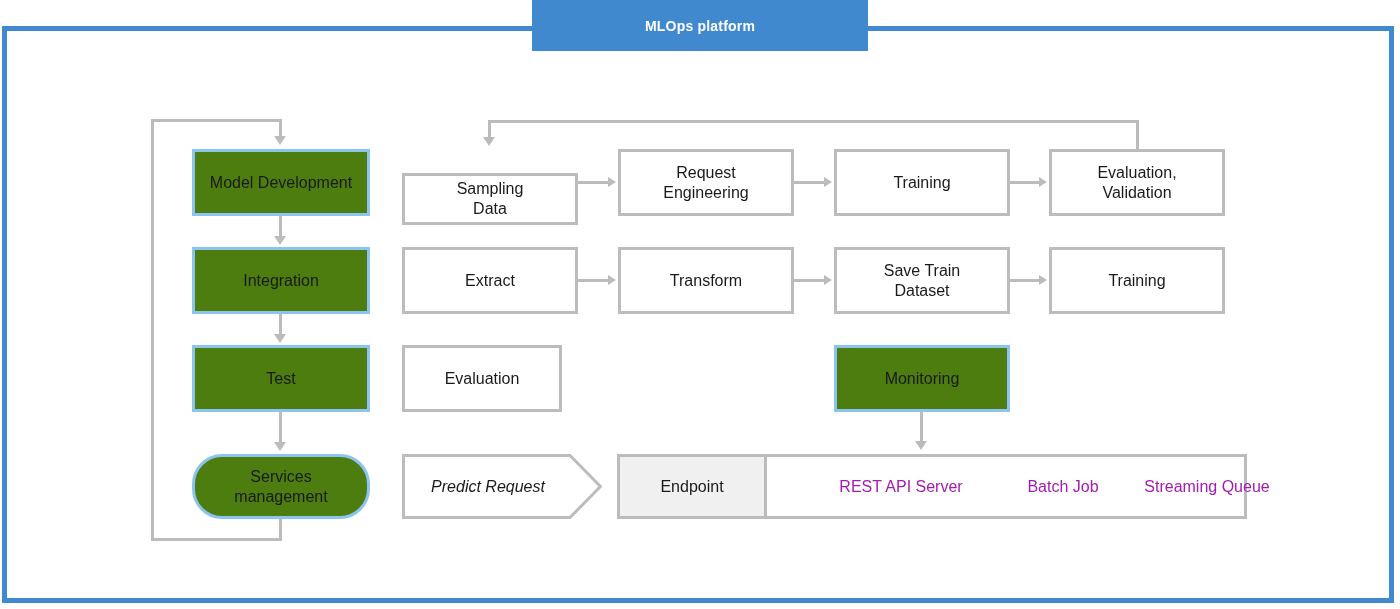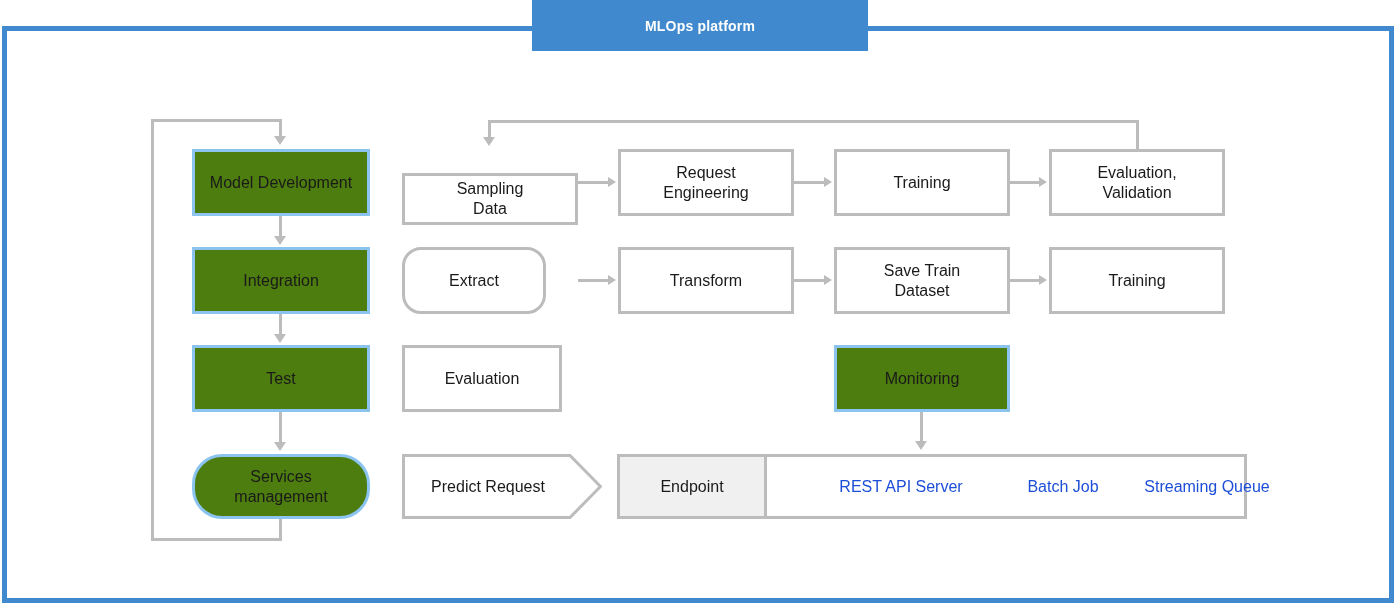--- a/index.html
+++ b/index.html
@@ -78,20 +78,21 @@
     border: 3px solid #bcbcbc;
   }
 
   
   .pent-wrap {
     position: absolute;
     left: 402px;
     top: 454px;
     width: 200px;
     height: 65px;
+    font-style: italic;
   }
   .pent-wrap svg { display: block; }
   .pent-label {
     position: absolute;
     left: 0;
     top: 0;
     width: 172px;
     height: 65px;
     display: flex;
     align-items: center;
@@ -108,21 +109,21 @@
     width: 483px;
     height: 65px;
     box-sizing: border-box;
     border: 3px solid #bcbcbc;
     background: #ffffff;
     display: flex;
     align-items: center;
   }
   .svc-label {
     font-size: 16px;
-    color: #1d4ed8;
+    color: #a21caf;
     text-align: center;
     white-space: nowrap;
   }
   .svc-1 { position: absolute; left: 44px;  width: 180px; }
   .svc-2 { position: absolute; left: 236px; width: 120px; }
   .svc-3 { position: absolute; left: 360px; width: 160px; }
 
   
   .hline {
     position: absolute;
@@ -198,21 +199,21 @@
   <div class="arrow-right" style="left:824px; top:177px;"></div>
 
   <div class="hline" style="left:1010px; top:181px; width:31px;"></div>
   <div class="arrow-right" style="left:1039px; top:177px;"></div>
 
   <div class="vline" style="left:1136px; top:120px; height:31px;"></div>
   <div class="hline" style="left:488px; top:120px; width:651px;"></div>
   <div class="vline" style="left:488px; top:120px; height:18px;"></div>
   <div class="arrow-down" style="left:483px; top:137px;"></div>
 
-  <div class="node gray" style="left:402px; top:247px; width:144px; height:67px;border-radius:19px;">Extract</div>
+  <div class="node gray" style="left:402px; top:247px; width:176px; height:67px;">Extract</div>
   <div class="node gray" style="left:618px; top:247px; width:176px; height:67px;">Transform</div>
   <div class="node gray" style="left:834px; top:247px; width:176px; height:67px;">Save Train
 Dataset</div>
   <div class="node gray" style="left:1049px; top:247px; width:176px; height:67px;">Training</div>
 
   <div class="hline" style="left:578px; top:279px; width:32px;"></div>
   <div class="arrow-right" style="left:608px; top:275px;"></div>
 
   <div class="hline" style="left:794px; top:279px; width:32px;"></div>
   <div class="arrow-right" style="left:824px; top:275px;"></div>

